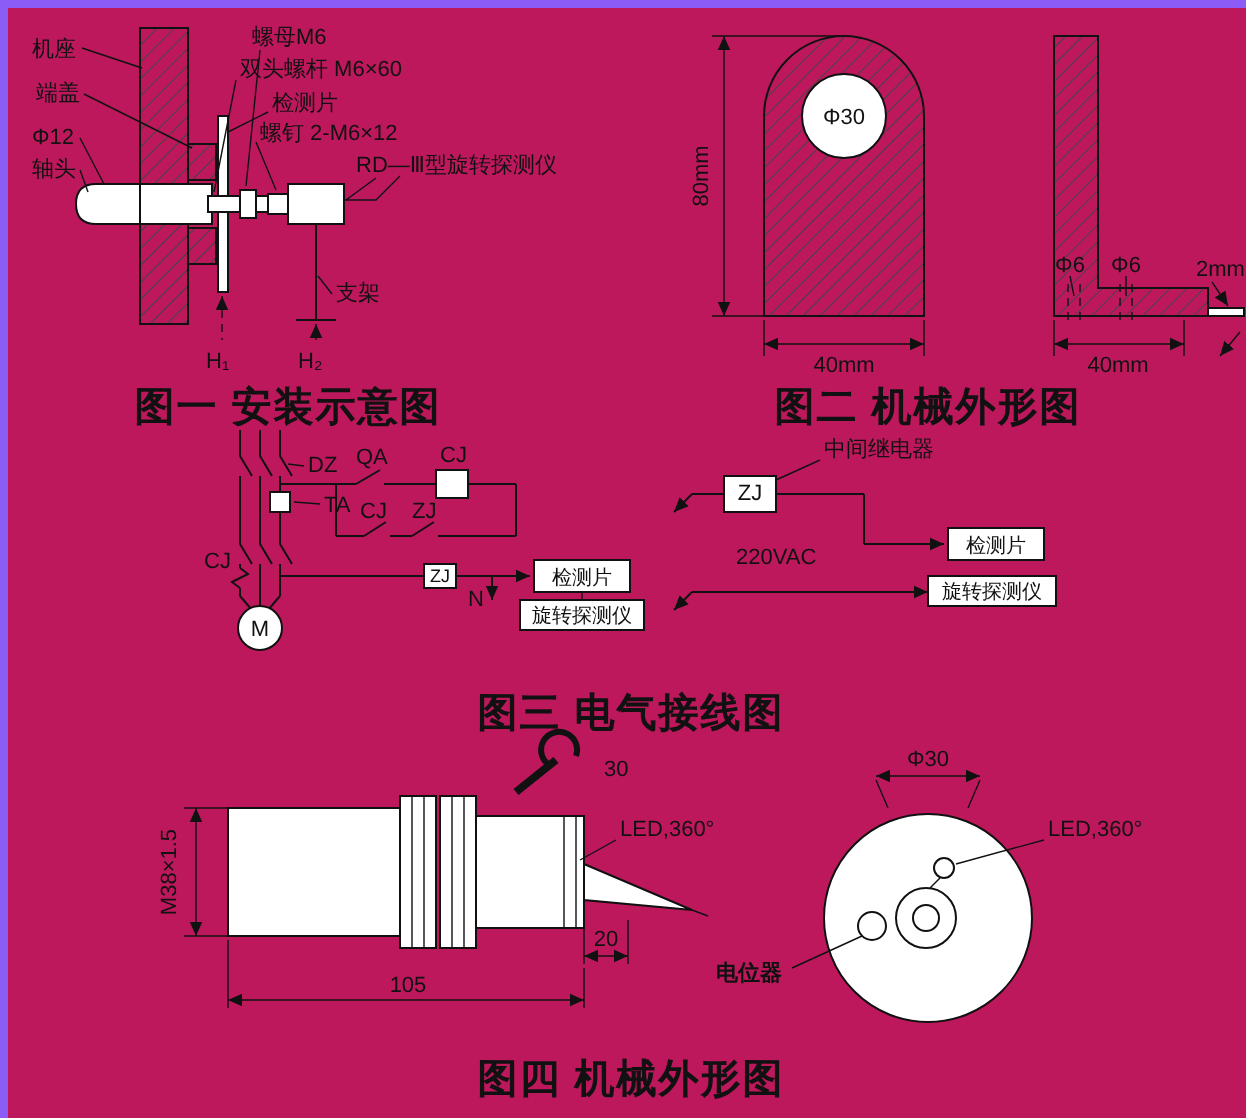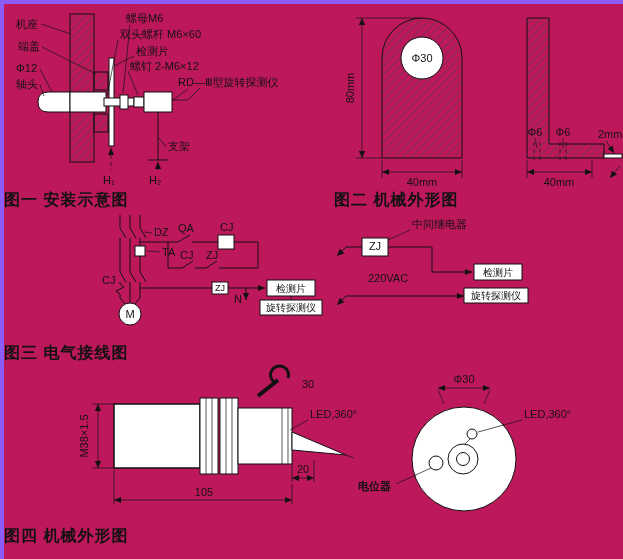--- a/index.html
+++ b/index.html
@@ -12,22 +12,22 @@
   svg text{font-family:"Liberation Sans", sans-serif;font-size:11px;fill:#111;}
   svg text.t10{font-size:10px;}
   svg text.t9{font-size:9px;}
   svg text.dim{font-size:11px;}
   .ln{stroke:#111;stroke-width:1;fill:none;}
   .thin{stroke:#111;stroke-width:0.7;fill:none;}
   .dash{stroke:#111;stroke-width:0.7;fill:none;stroke-dasharray:4 3;}
   .part{fill:#ffffff;stroke:#111;stroke-width:1;}
   .hatched{stroke:#111;stroke-width:1;}
   .cap{
-    position:absolute;text-align:left;
-    font-weight:bold;font-size:16px;color:#111;letter-spacing:1px;
+    position:absolute;text-align:center;
+    font-weight:bold;font-size:20px;color:#111;letter-spacing:1px;
   }
 </style>
 </head>
 <body>
 
 <div id="canvas">
 
   <svg style="left:4px;top:4px;" width="312" height="182" viewBox="0 0 312 182">
     <defs>
       <pattern id="h1" patternUnits="userSpaceOnUse" width="6" height="6" patternTransform="rotate(45)">

